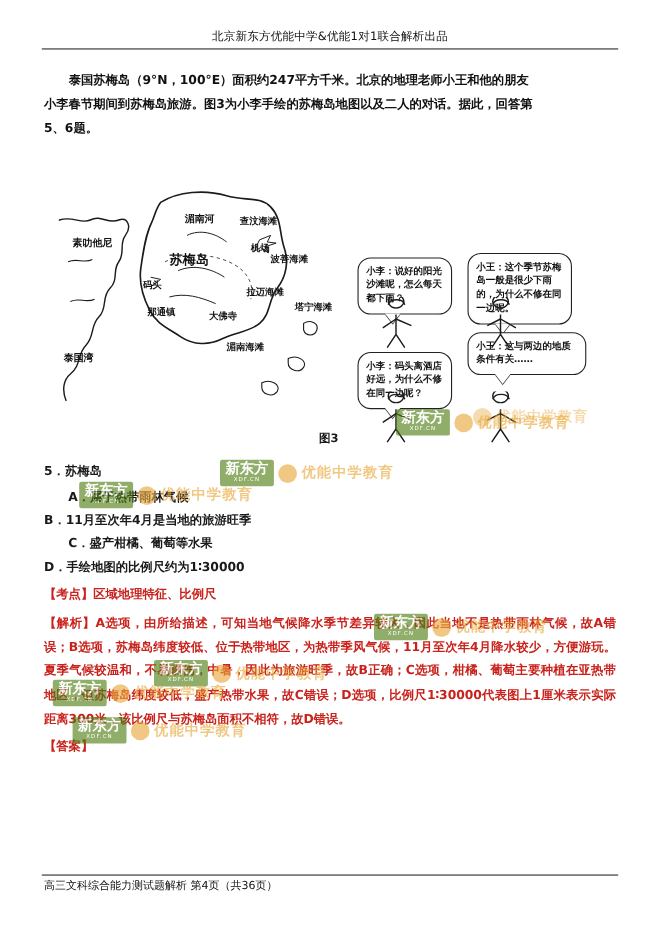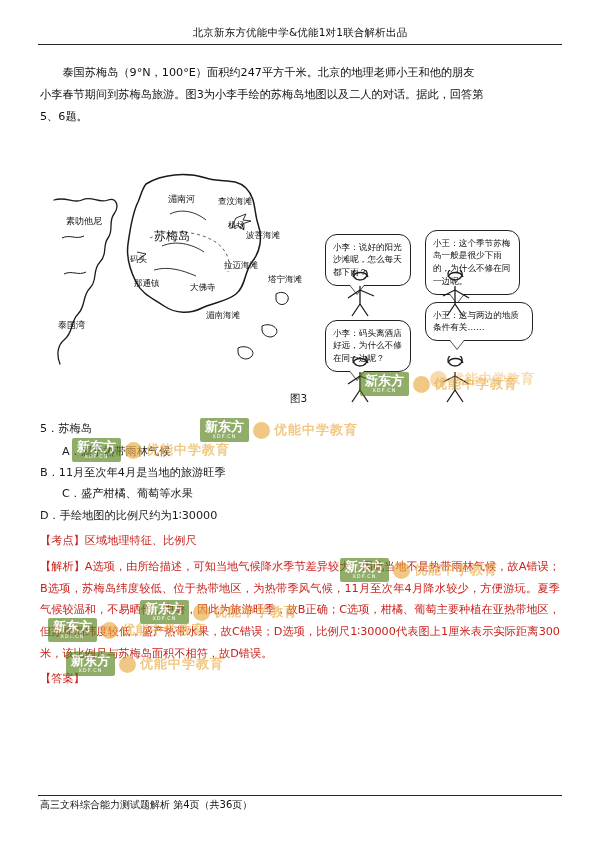--- a/index.html
+++ b/index.html
@@ -39,20 +39,21 @@
     left: 38px;
     right: 38px;
     border-bottom: 1px solid #2b2b2b;
   }
   
   .content {
     position: absolute;
     top: 62px;
     left: 40px;
     width: 520px;
+    font-weight: bold;
   }
   .para {
     font-size: 11.2px;
     line-height: 1.95;
     text-align: justify;
     text-indent: 2em;
     color: #111;
   }
   
   .figure {

